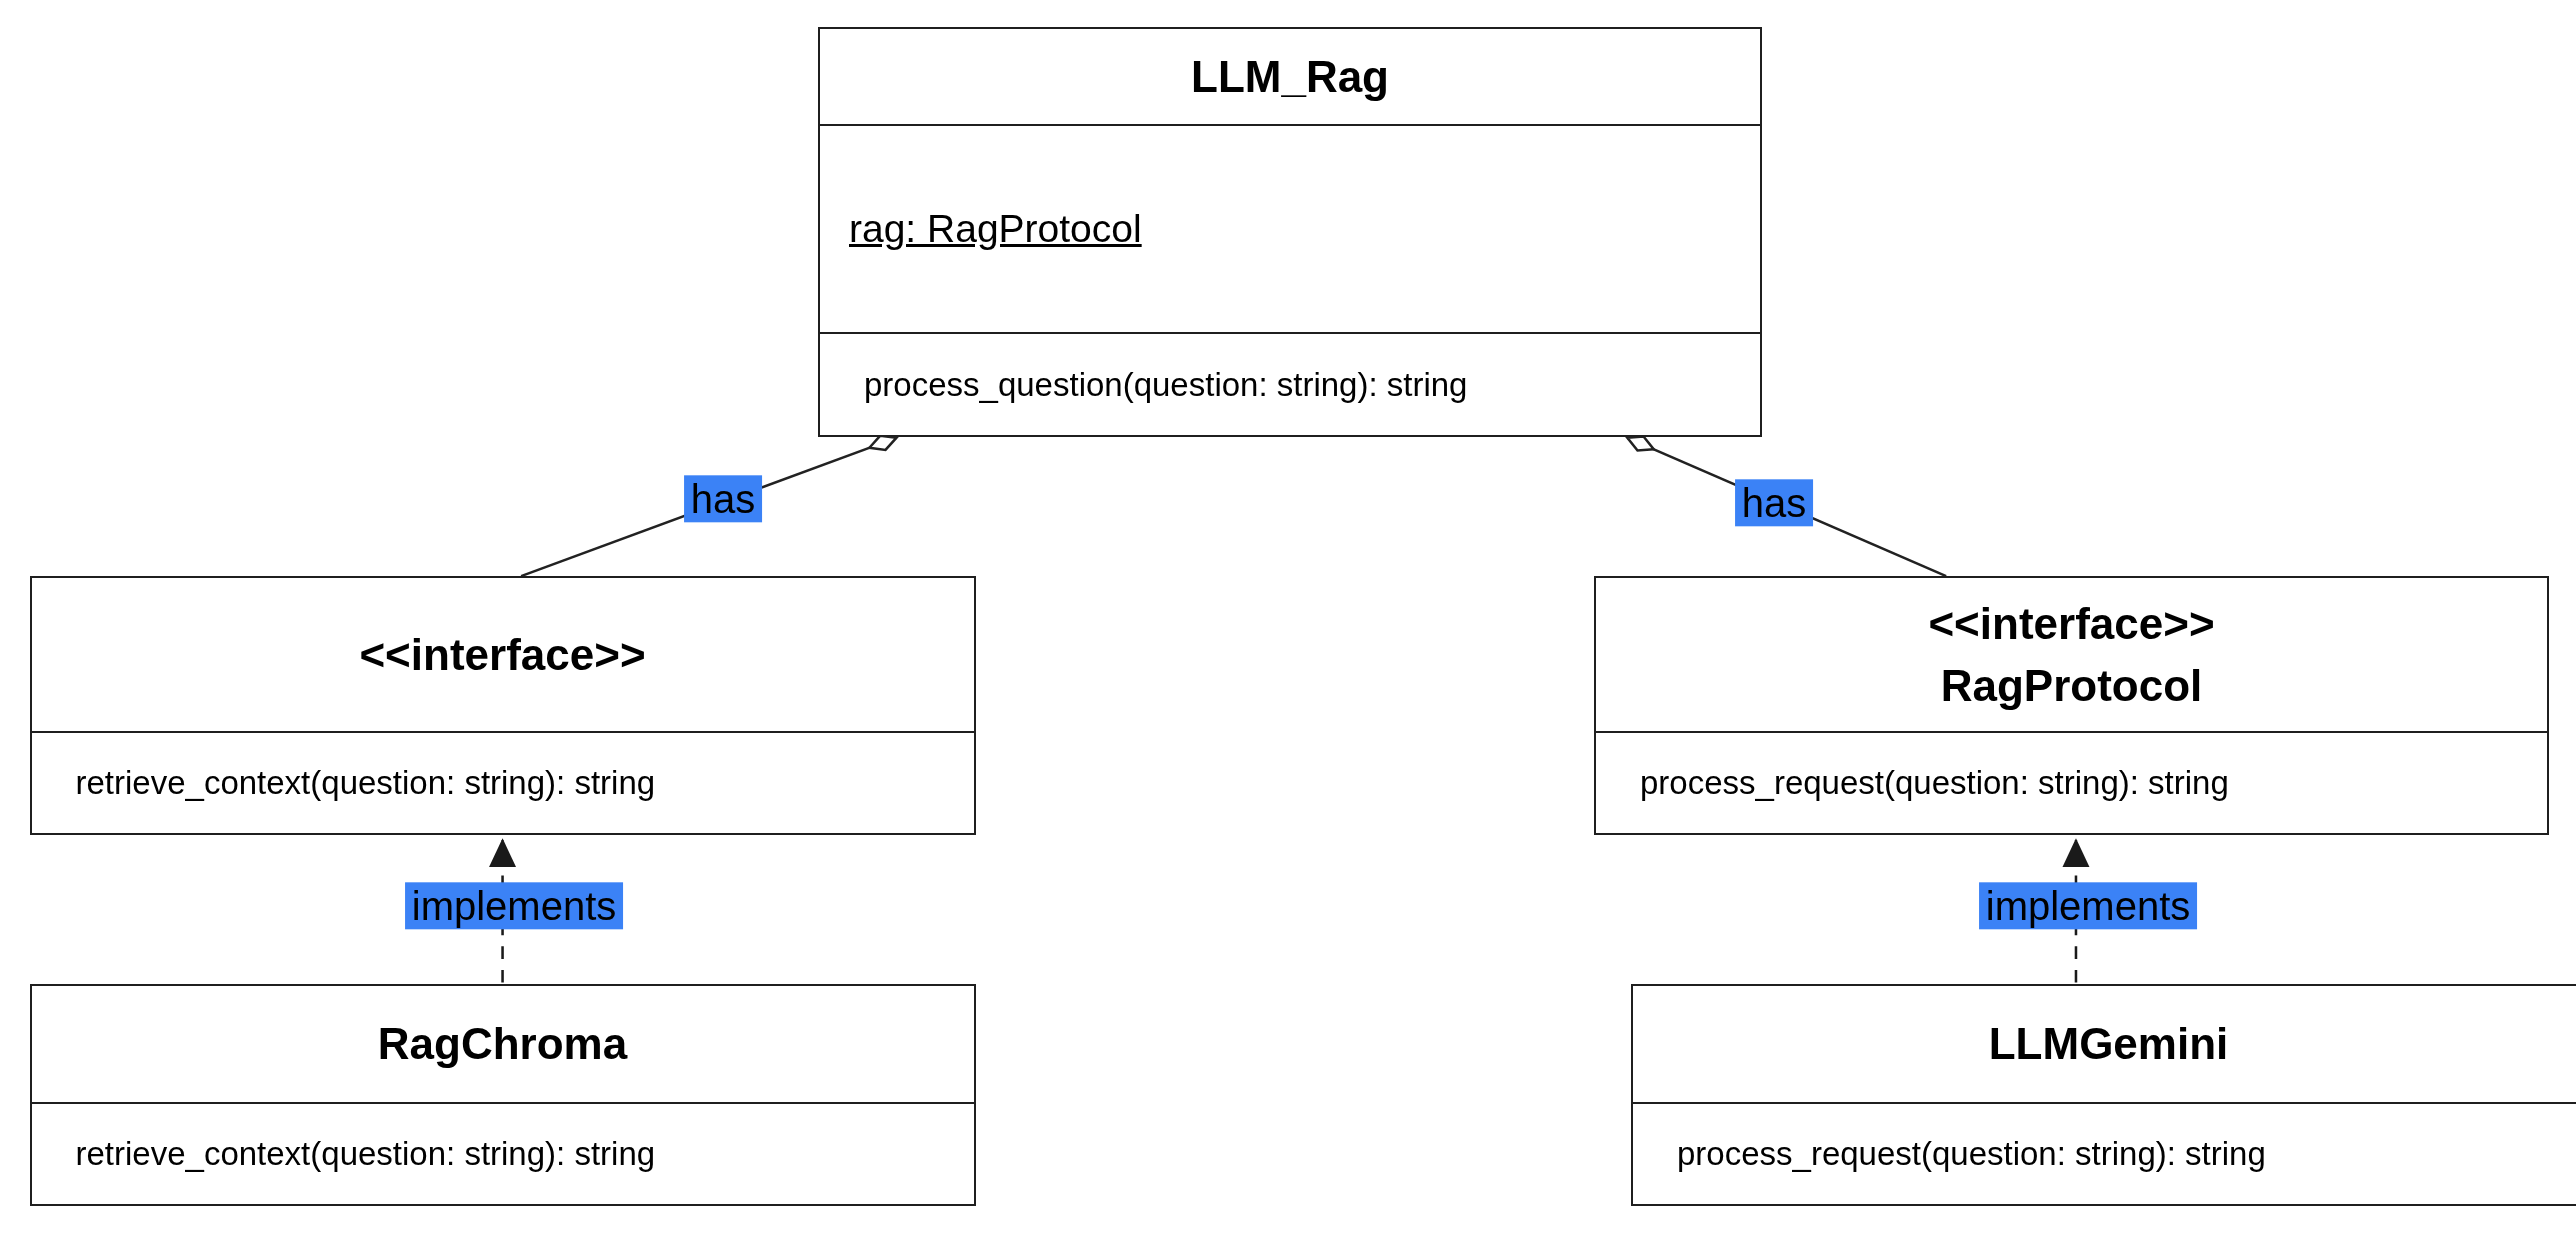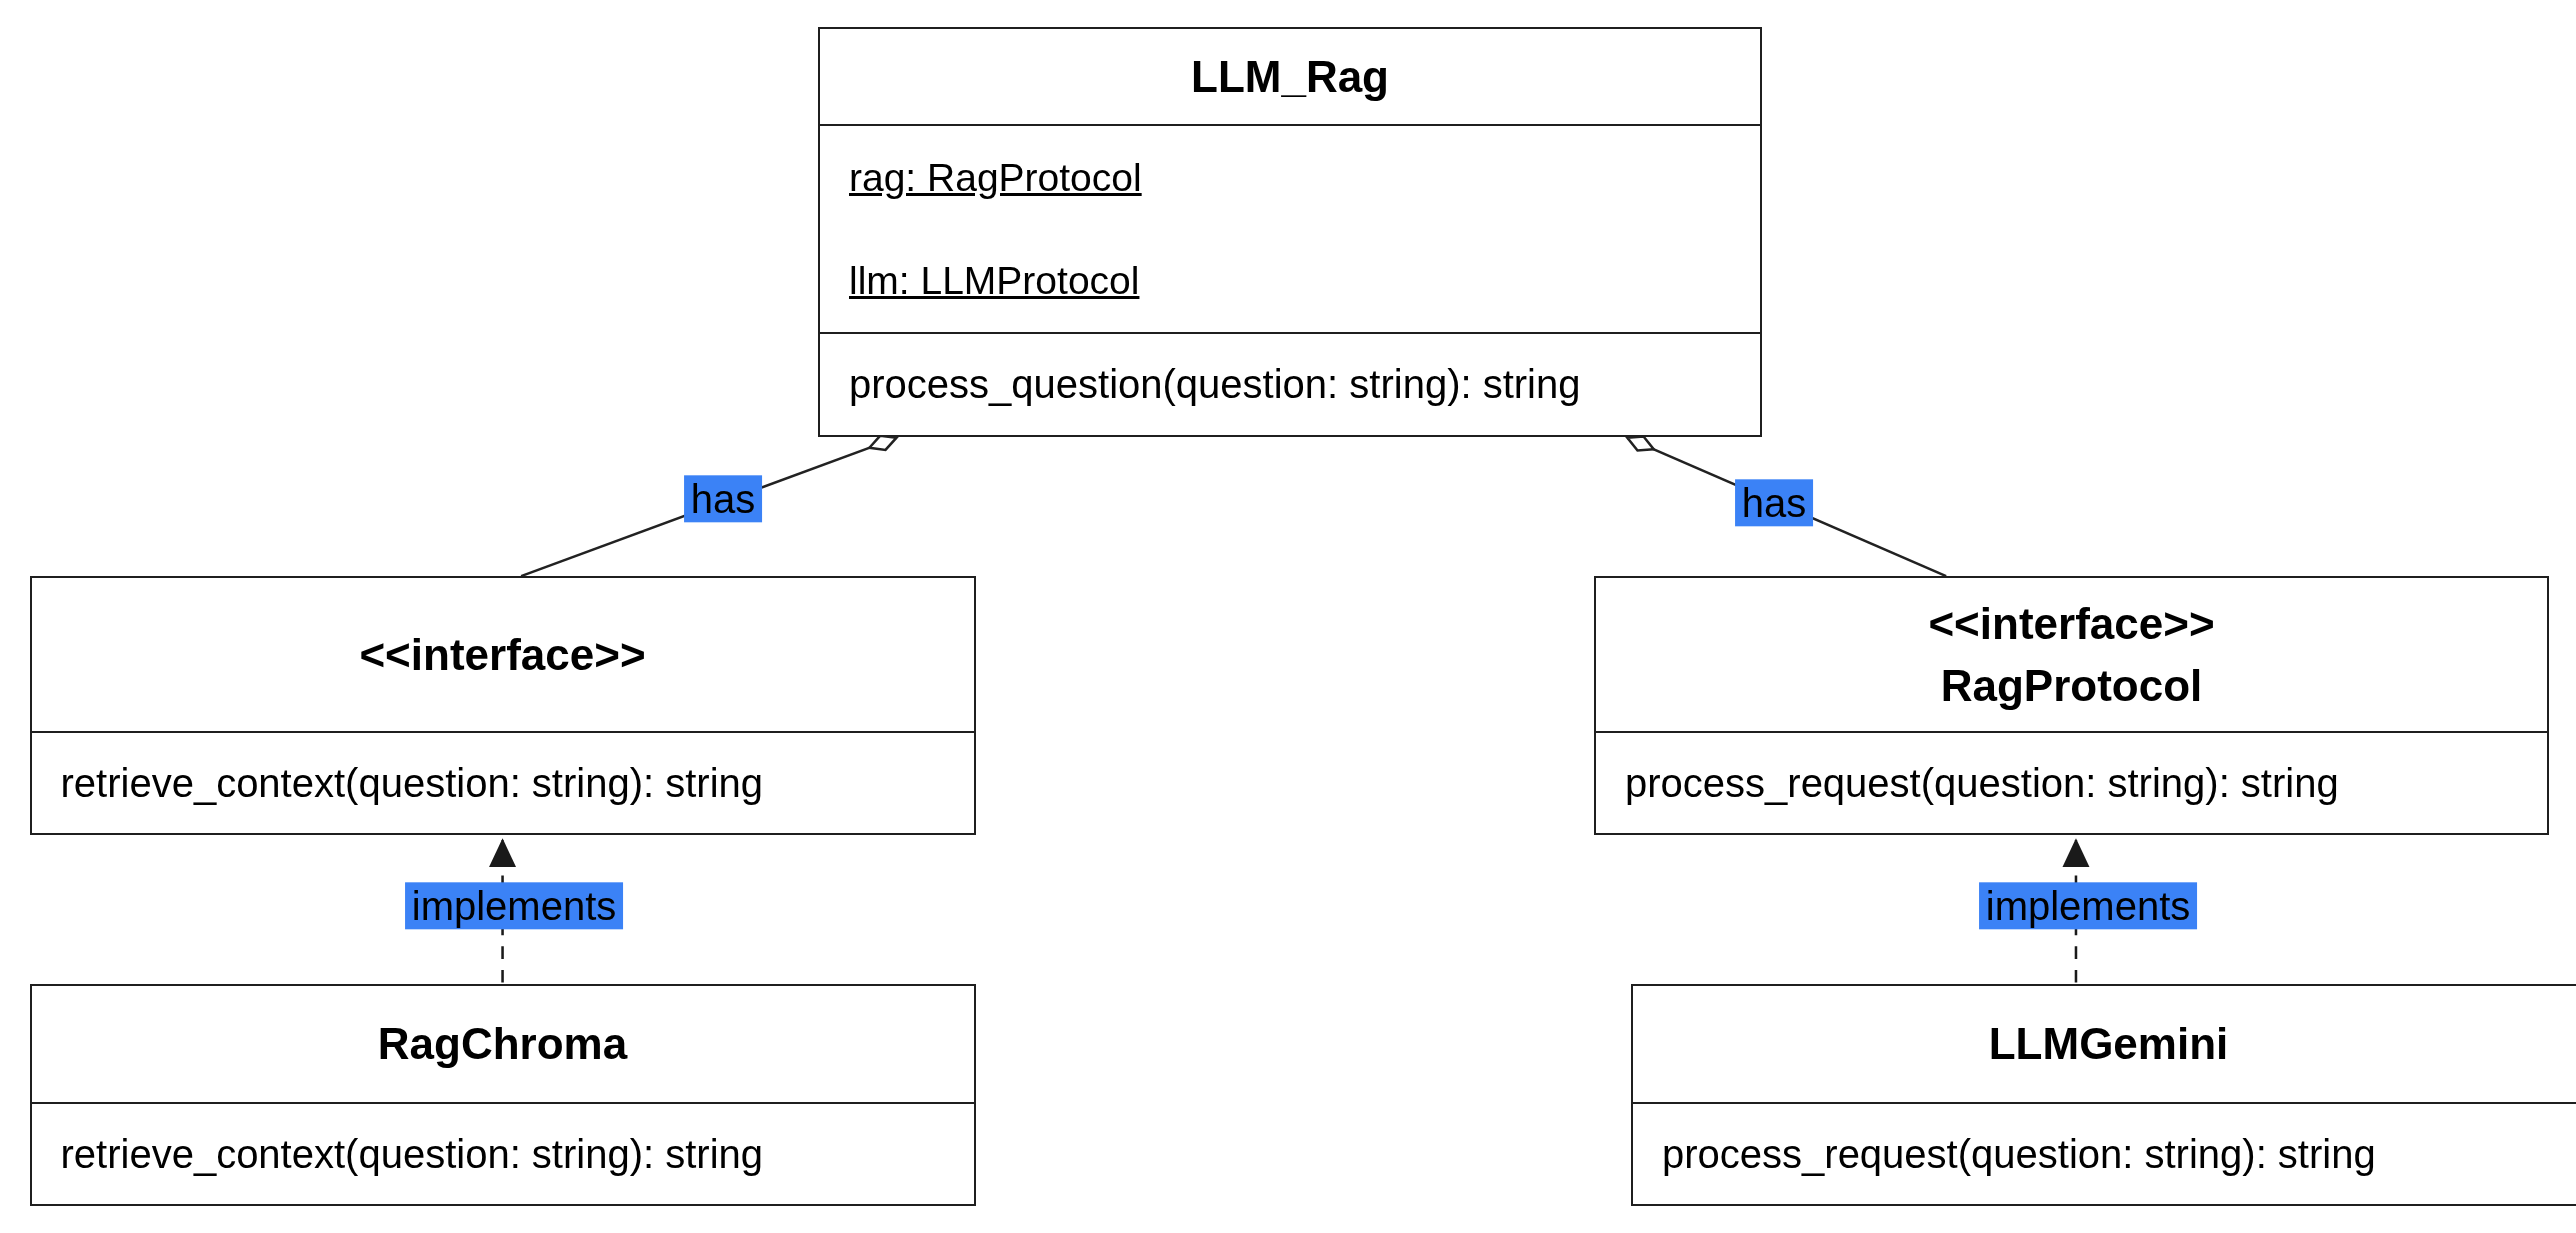--- a/index.html
+++ b/index.html
@@ -51,22 +51,22 @@
     display: flex;
     flex-direction: column;
     justify-content: space-around;
     padding: 0 29px;
     font-size: 39px;
     text-decoration: underline;
   }
   .methods-compartment {
     display: flex;
     align-items: center;
-    padding: 0 29px;
-    font-size: 40px;
+    padding: 0 44px;
+    font-size: 33px;
   }
   .methods-compartment.grow { flex: 1; }
   .member {
     white-space: nowrap;
   }
   .edge-label {
     position: absolute;
     transform: translate(-50%, -50%);
     background: #3b82f6;
     padding: 1.7px 6.7px;
@@ -112,21 +112,20 @@
     <line x1="596" y1="1165" x2="596" y2="996" stroke="#1a1a1a" stroke-width="3" stroke-dasharray="15 13" marker-end="url(#arrow)"></line>
     <line x1="2462" y1="1165" x2="2462" y2="996" stroke="#1a1a1a" stroke-width="3" stroke-dasharray="15 13" marker-end="url(#arrow)"></line>
   </svg>
 
   <div class="uml-class" id="box-llm-rag">
     <div class="compartment title-compartment">
       <span>LLM_Rag</span>
     </div>
     <div class="compartment attrs-compartment">
       <div class="member">rag: RagProtocol</div>
-      <div class="member">llm: LLMProtocol</div>
     </div>
     <div class="compartment methods-compartment">
       <div class="member">process_question(question: string): string</div>
     </div>
   </div>
 
   <div class="uml-class" id="box-rag-protocol">
     <div class="compartment title-compartment">
       <span>&lt;&lt;interface&gt;&gt;</span>
     </div>

